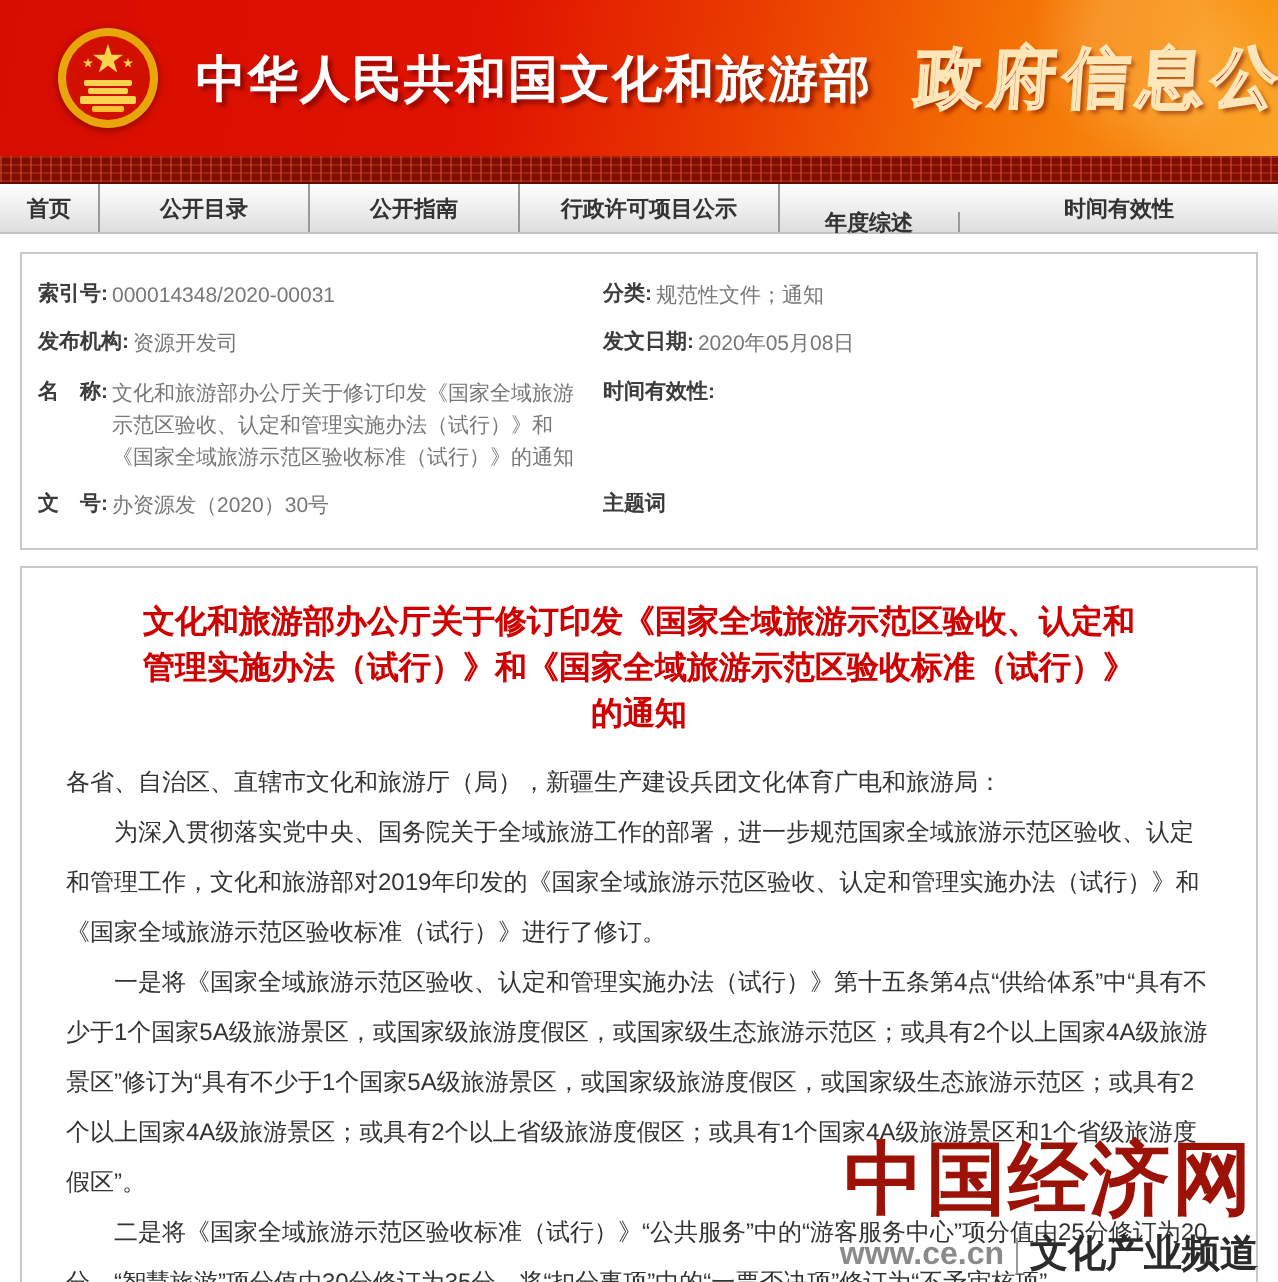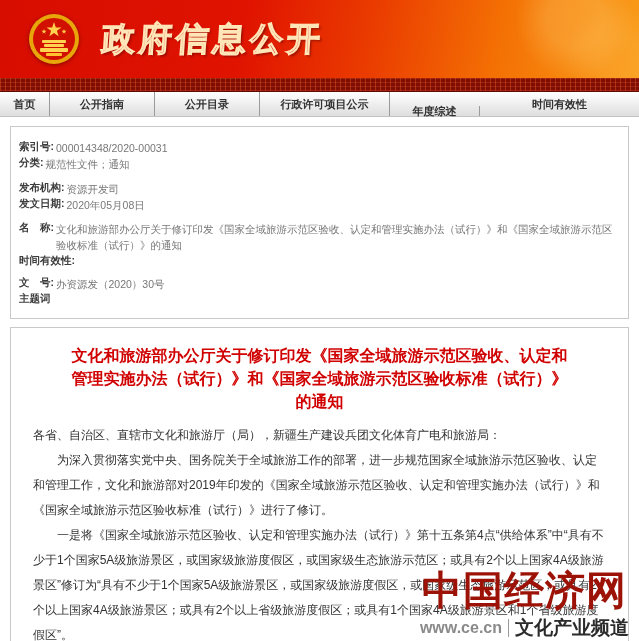--- a/index.html
+++ b/index.html
@@ -51,21 +51,21 @@
   }
   .nav-item:last-child { border-right:none; }
   .w1{flex:0 0 50px;} .w2{flex:0 0 100px;} .w3{flex:0 0 105px;} .w4{flex:0 0 105px;}
   .w5{flex:0 0 130px;} .w6{flex:0 0 90px;margin-top:14px;} .w7{flex:1;}
 
   
   .meta {
     margin:9px 10px 0 10px; border:1px solid #c9c9c9; background:#fff;
     padding:9px 8px 8px 8px; font-size:10.5px;
   }
-  .meta-row { display:flex; align-items:flex-start; padding:4px 0;flex-direction:column; }
+  .meta-row { display:flex; align-items:flex-start; padding:4px 0; }
   .meta-cell-l { flex:0 0 47%; display:flex; align-items:flex-start; padding-right:6px; }
   .meta-cell-r { flex:1; display:flex; align-items:flex-start; }
   .meta-label { font-weight:bold; color:#3c3c3c; white-space:nowrap; }
   .meta-value { color:#777; margin-left:2px; line-height:1.55; }
 
   
   .article {
     position:relative; margin:8px 10px 0 10px; border:1px solid #c9c9c9;
     background:#fff; min-height:370px; padding:14px 22px 10px 22px;
   }
@@ -99,29 +99,30 @@
       <circle cx="26" cy="26" r="25" fill="#e8a60a"></circle>
       <circle cx="26" cy="26" r="21" fill="#d21000"></circle>
       <polygon fill="#ffd34d" points="26,9 27.8,14.4 33.5,14.4 28.9,17.8 30.6,23.2 26,19.9 21.4,23.2 23.1,17.8 18.5,14.4 24.2,14.4"></polygon>
       <polygon fill="#ffd34d" points="16,16 16.6,17.8 18.5,17.8 17,18.9 17.5,20.7 16,19.6 14.5,20.7 15,18.9 13.5,17.8 15.4,17.8"></polygon>
       <polygon fill="#ffd34d" points="36,16 36.6,17.8 38.5,17.8 37,18.9 37.5,20.7 36,19.6 34.5,20.7 35,18.9 33.5,17.8 35.4,17.8"></polygon>
       <rect x="14" y="27" width="24" height="3" rx="1" fill="#ffd34d"></rect>
       <rect x="16" y="31" width="20" height="3" rx="1" fill="#ffd34d"></rect>
       <rect x="12" y="35" width="28" height="4" rx="1" fill="#ffd34d"></rect>
       <rect x="18" y="40" width="16" height="3" rx="1" fill="#ffc12e"></rect>
     </svg>
+    <div class="ministry">中华人民共和国文化和旅游部</div>
     <div class="slogan">政府信息公开</div>
   </div>
 
   <div class="pattern-strip"></div>
 
   <div class="nav">
     <div class="nav-item w1">首页</div>
+    <div class="nav-item w4">公开目录</div>
     <div class="nav-item w3">公开指南</div>
-    <div class="nav-item w4">公开目录</div>
     <div class="nav-item w5">行政许可项目公示</div>
     <div class="nav-item w6">年度综述</div>
     <div class="nav-item w7">时间有效性</div>
   </div>
 
   <div class="meta">
     <div class="meta-row">
       <div class="meta-cell-l">
         <span class="meta-label">索引号:</span>
         <span class="meta-value">000014348/2020-00031</span>

